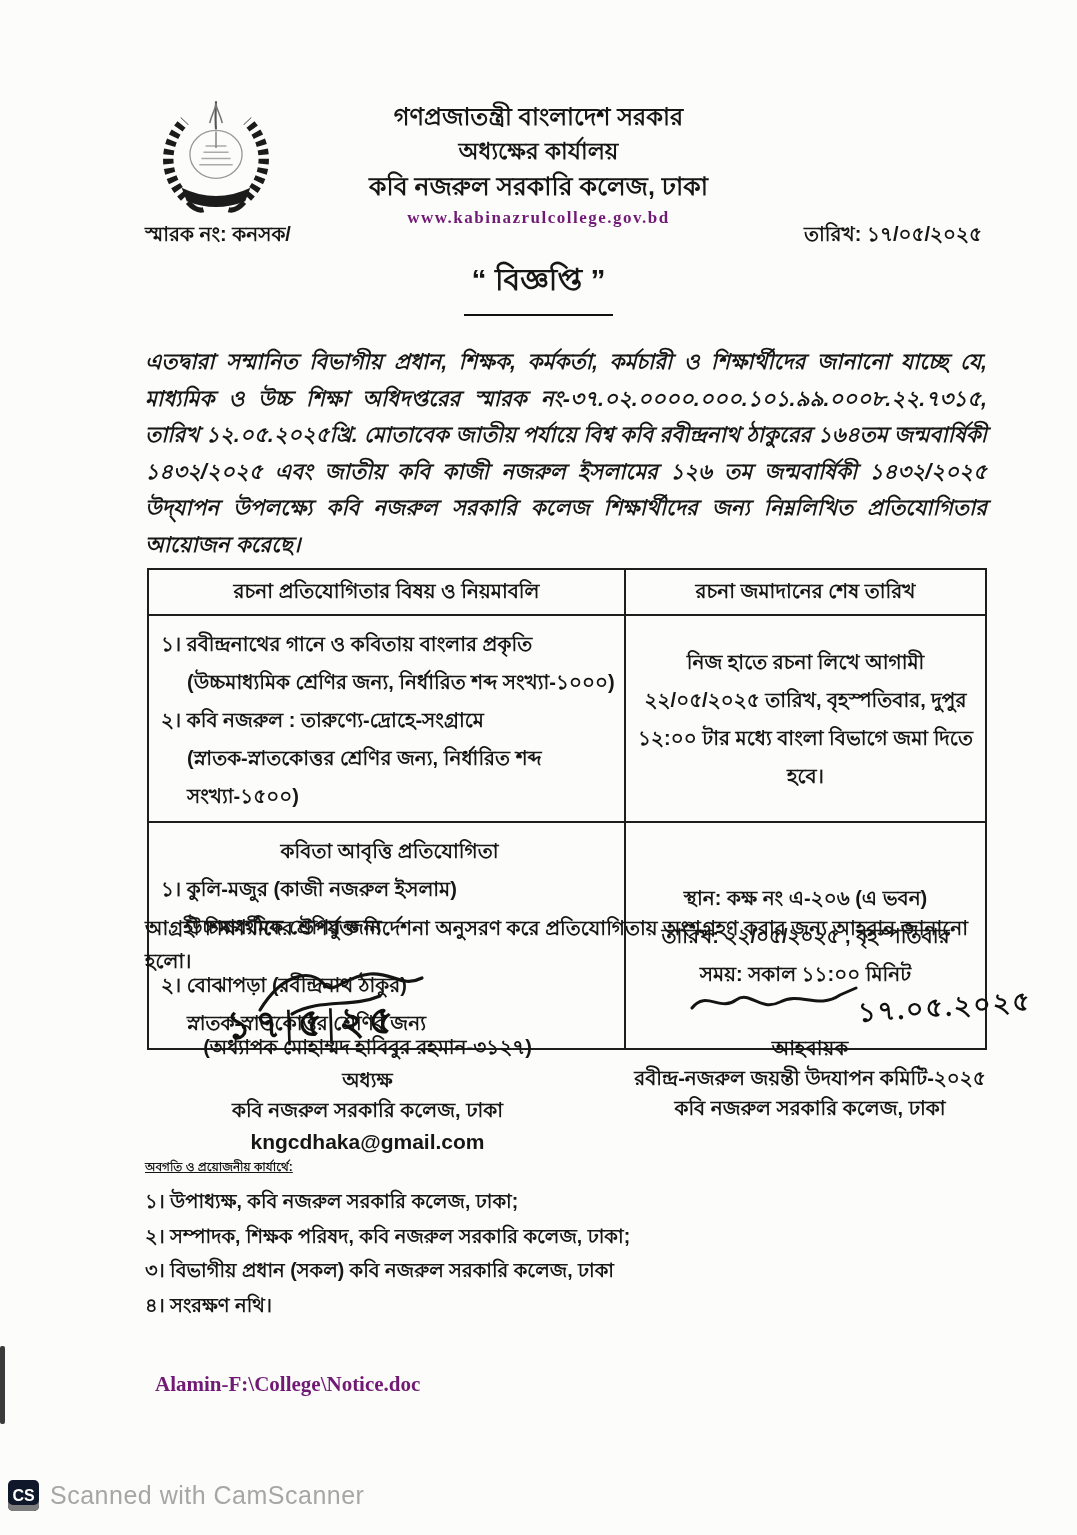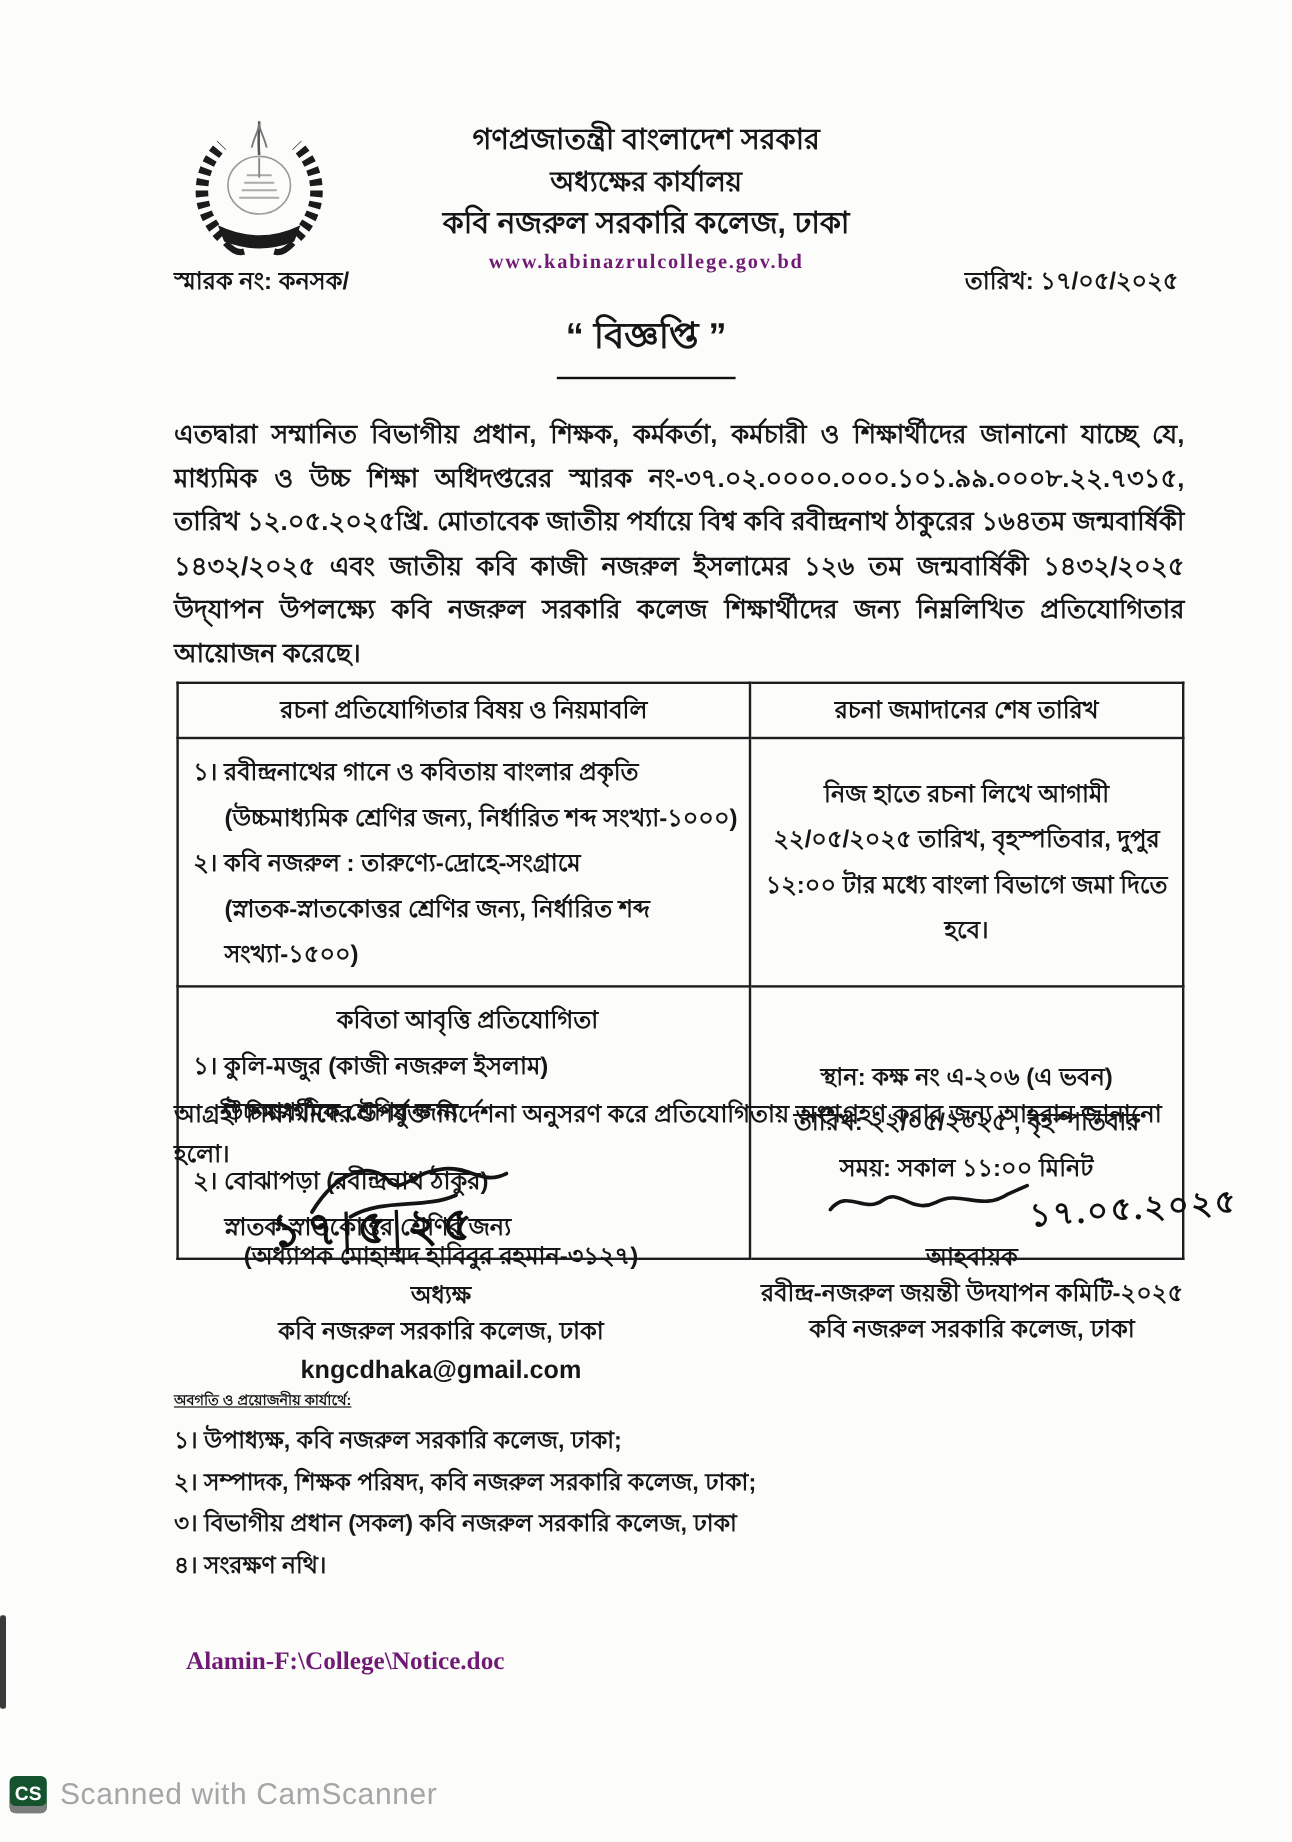--- a/index.html
+++ b/index.html
@@ -23,21 +23,21 @@
               display:flex; justify-content:space-between;
               font-size:20px; font-weight:600; }
 
   .title-wrap { position:absolute; left:0; right:0; top:256px; text-align:center; }
   .title-wrap span { display:inline-block; font-size:30px; font-weight:700;
               border-bottom:2.5px solid #111; padding:0 8px 7px; }
 
   
   .body-par { position:absolute; left:145px; top:344px; width:842px;
               font-size:21.5px; line-height:36.5px; font-weight:600;
-              text-align:justify; }
+              text-align:justify;font-style:italic; }
 
   
   table.comp { position:absolute; left:147px; top:568px; width:838px;
                border-collapse:collapse; table-layout:fixed; }
   table.comp th, table.comp td { border:2.5px solid #1e1e1e; font-size:20px; font-weight:600; }
   table.comp col.c1 { width:477px; } table.comp col.c2 { width:361px; }
   table.comp th { height:46px; text-align:center; font-weight:700; }
   td.lcell { vertical-align:top; padding:9px 6px 6px 12px; line-height:38px; }
   td.rcell { vertical-align:middle; text-align:center; line-height:38px; padding:4px 10px; }
   tr.r1 { height:172px;padding-left:32px; } tr.r2 { height:164px; }
@@ -66,21 +66,21 @@
   
   .dist { position:absolute; left:145px; top:1158px; font-size:19.5px; font-weight:600; }
   .dist-head { font-size:12px; font-weight:700; text-decoration:underline; margin-bottom:6px; }
   .dist-item { line-height:34.5px; }
 
   
   .filepath { position:absolute; left:155px; top:1372px; font-family:"Liberation Serif", serif;
               font-size:21px; font-weight:600; color:#701a75; }
   .edge-mark { position:absolute; left:0; top:1346px; width:5px; height:78px; background:#3a3a3a; border-radius:2px; }
   .cs-footer { position:absolute; left:8px; top:1480px; display:flex; align-items:center; gap:11px; }
-  .cs-badge { width:31px; height:31px; background:#14532d; border-radius:5px; color:#fff;
+  .cs-badge { width:31px; height:31px; background:#0f172a; border-radius:5px; color:#fff;
               display:flex; align-items:center; justify-content:center;
               font-size:16px; font-weight:700; box-shadow:inset 0 -6px 0 #7d7d7d; }
   .cs-text { font-size:25px; color:#a6a6a6; letter-spacing:0.5px; }
 </style>
 </head>
 <body>
 
 <div class="page">
 
   <svg class="emblem" viewBox="0 0 120 115">

